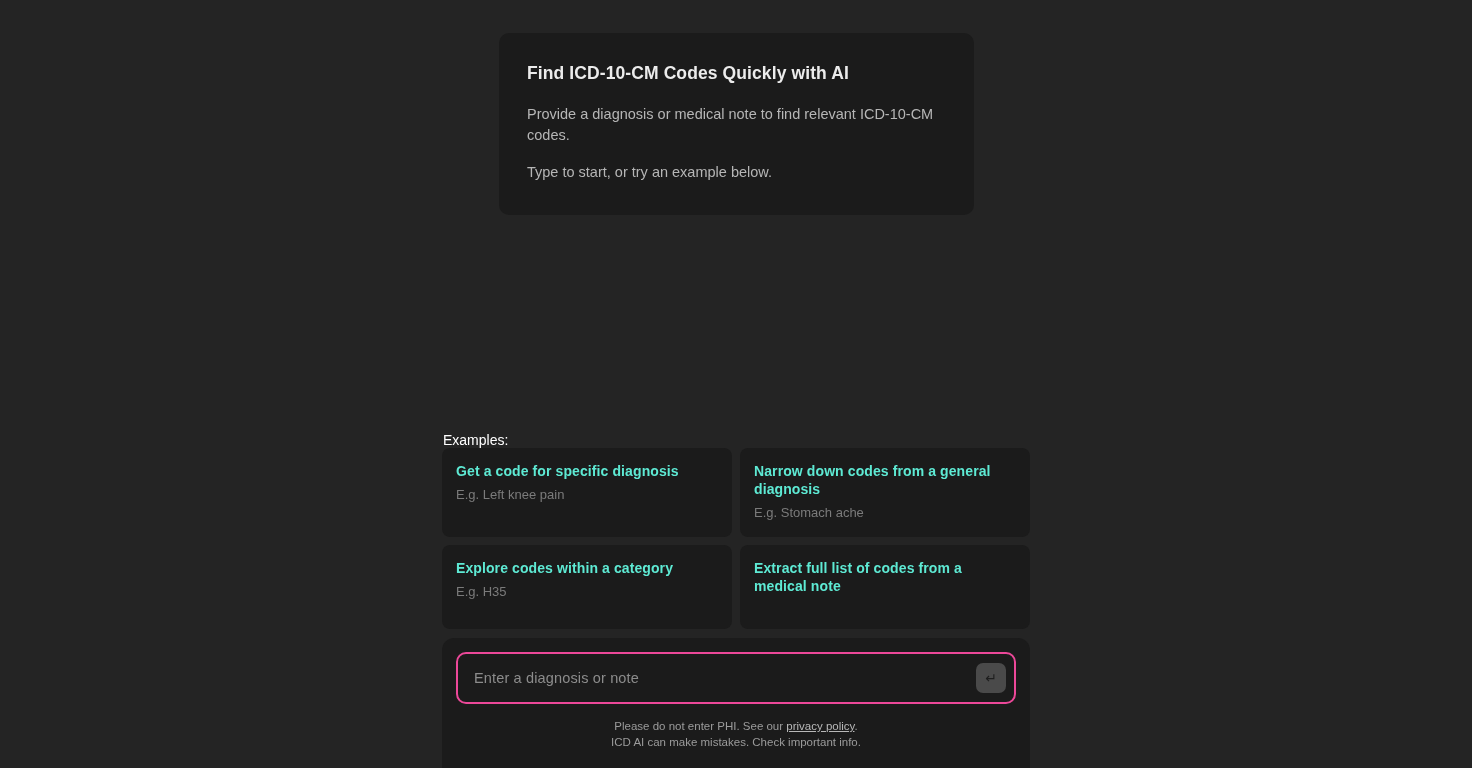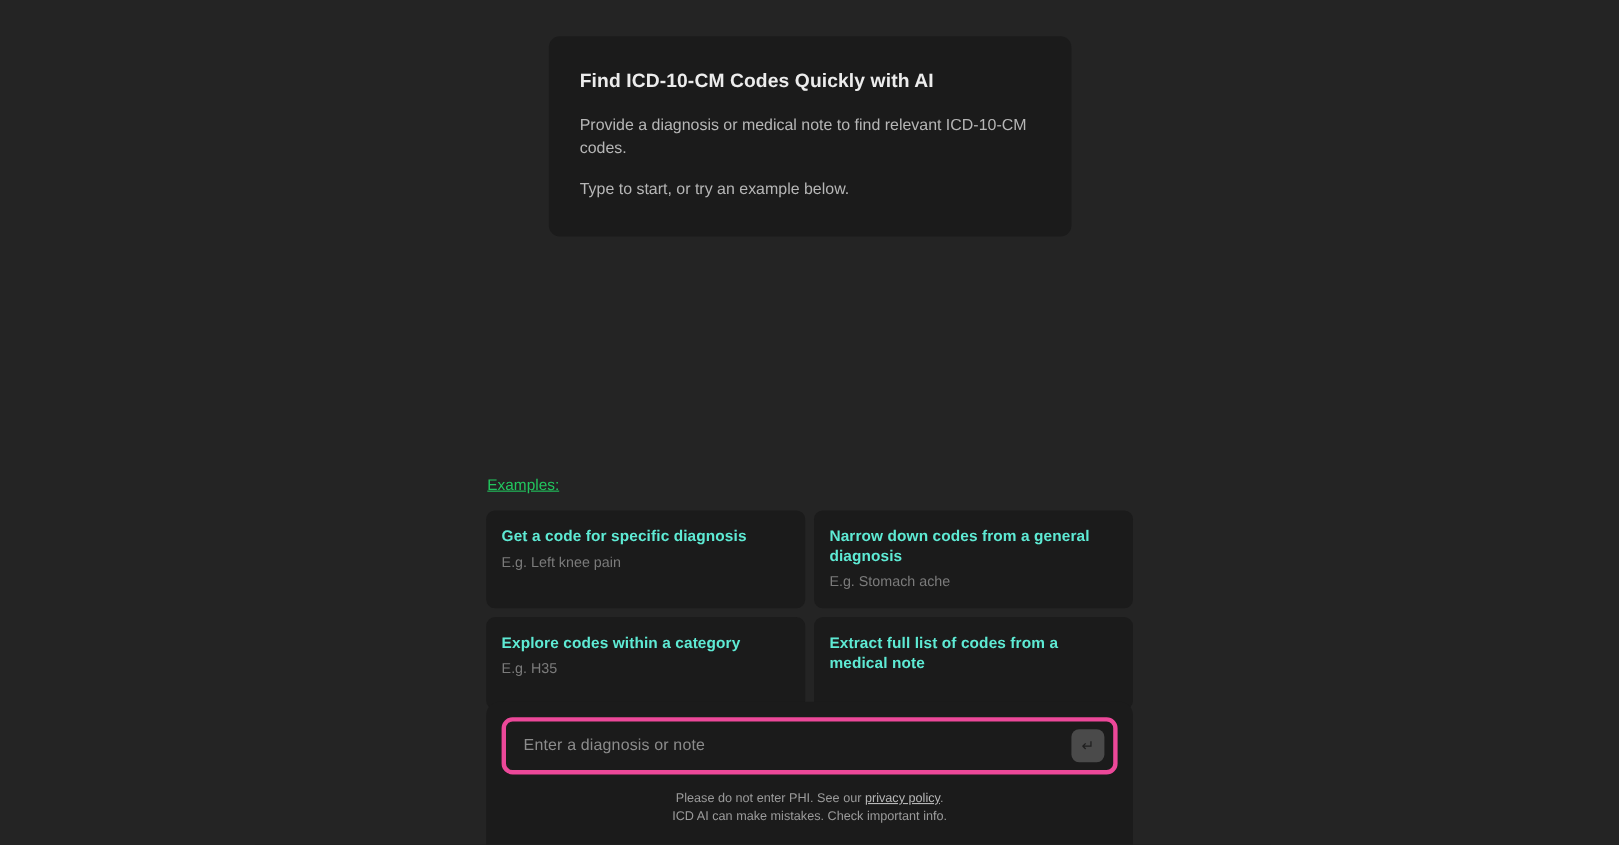--- a/index.html
+++ b/index.html
@@ -43,25 +43,23 @@
   .hero-para.last { margin-bottom: 4px; }
 
   
   .examples-wrap {
     position: absolute;
     left: 442px;
     top: 432px;
     width: 588px;
   }
   .examples-label {
-    color: #22c55e;
+    color: #ffffff;
     font-size: 14px;
-    margin-bottom: 16px;
     padding-left: 1px;
-    text-decoration: underline;
   }
   .examples-grid {
     display: grid;
     grid-template-columns: 290px 290px;
     grid-auto-rows: minmax(0, auto);
     gap: 8px 8px;
   }
   .example-card {
     background: #1b1b1b;
     border-radius: 8px;
@@ -92,21 +90,21 @@
     background: #1b1b1b;
     border-radius: 12px 12px 0 0;
     padding: 14px 14px 10px 14px;
     height: 130px;
   }
   .input-row {
     position: relative;
     display: flex;
     align-items: center;
     background: #1b1b1b;
-    border: 4px solid #ec4899;
+    border: 2px solid #ec4899;
     border-radius: 10px;
     height: 52px;
     padding: 0 8px 0 16px;
   }
   .composer-input {
     flex: 1;
     background: transparent;
     border: none;
     outline: none;
     color: #cfcfcf;

